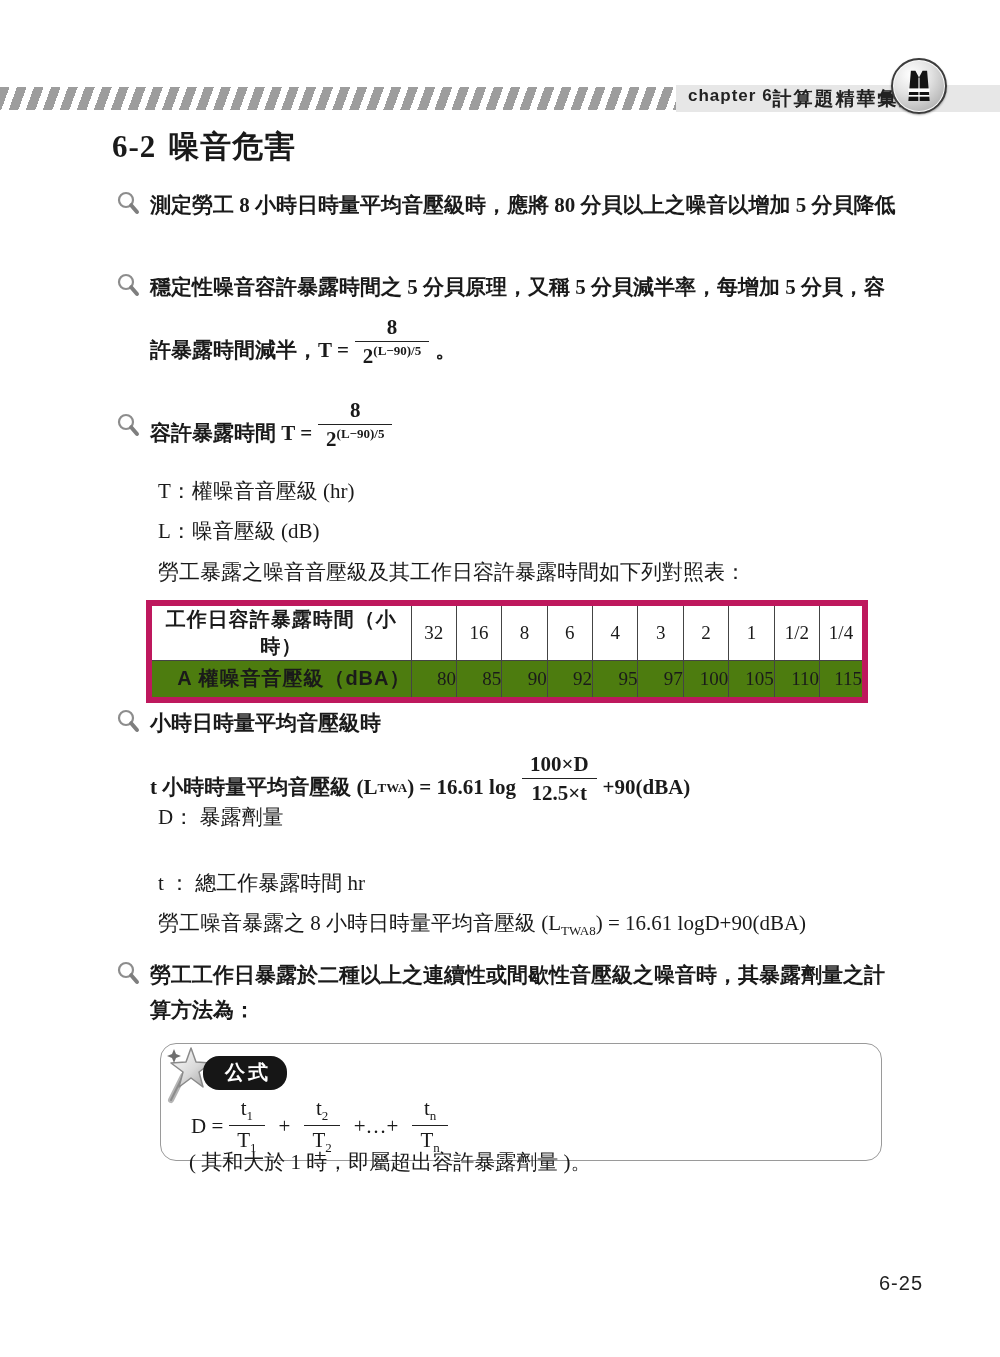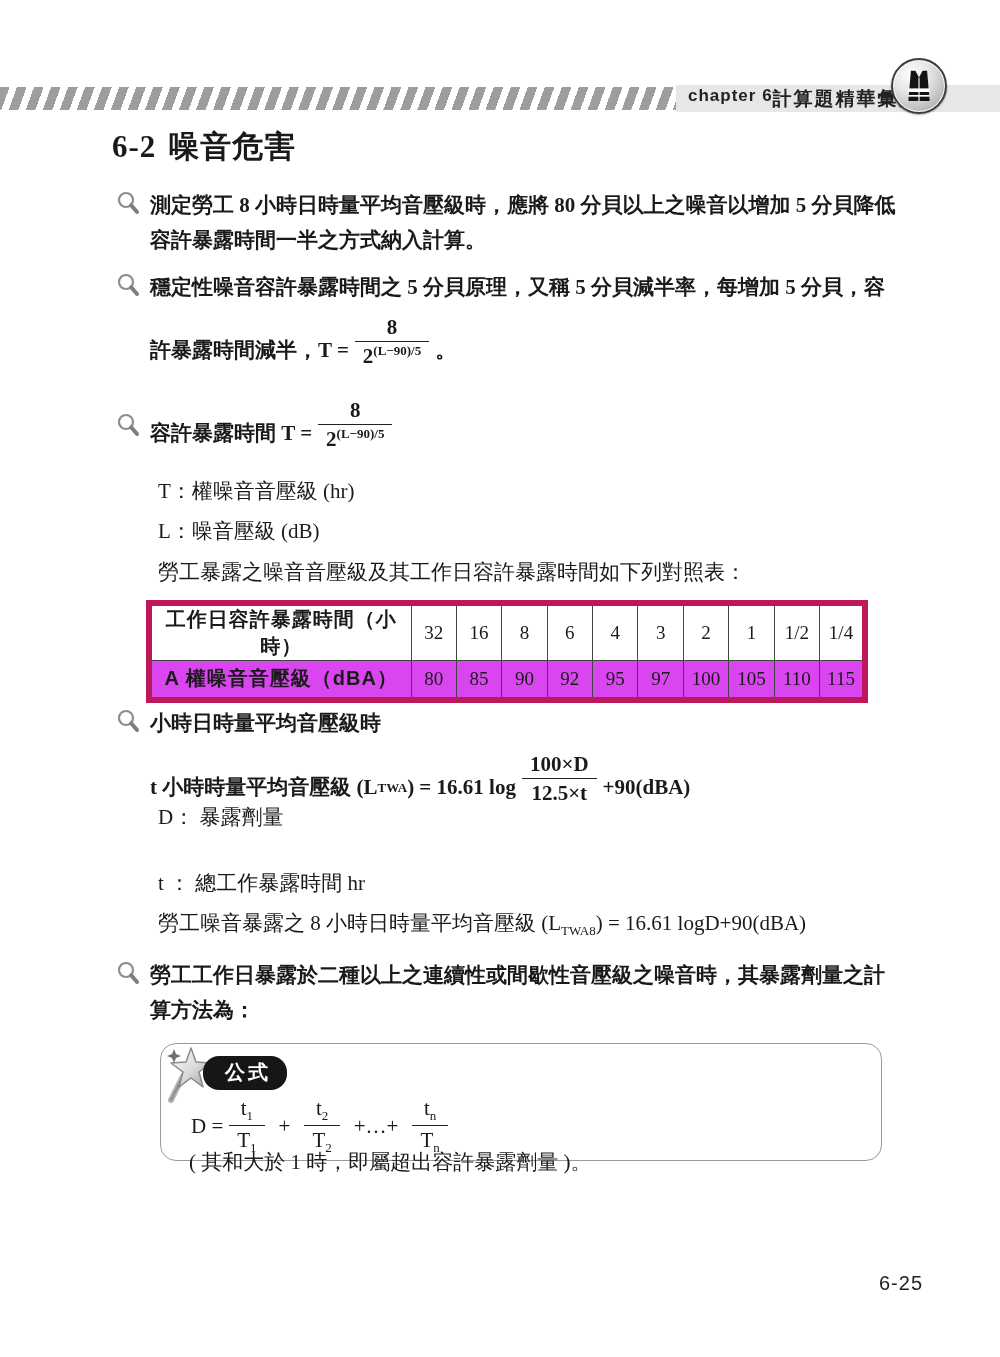--- a/index.html
+++ b/index.html
@@ -72,21 +72,21 @@
   }
   .noise-table td {
     border:1px solid #444; height:39px; text-align:center; vertical-align:middle;
     font-size:19px;
   }
   .noise-table td.lbl {
     width:262px;
     font-family:"Liberation Sans","DejaVu Sans",sans-serif;
     font-weight:bold; font-size:20px; letter-spacing:1px;
   }
-  .noise-table tr.row-gray td { background:#d946ef; }
+  .noise-table tr.row-gray td { background:#4d7c0f;text-align:right; }
 
   
   .formula-box {
     position:absolute; left:160px; top:1043px; width:722px; height:118px;
     border:1.6px solid #9a9a9a; border-radius:16px; background:#fff;
   }
   .fbox-badge {
     position:absolute; left:42px; top:12px;
     background:#161616; color:#fff; border-radius:16px;
     font-family:"Liberation Sans","DejaVu Sans",sans-serif;
@@ -134,21 +134,20 @@
     <span class="sec-no">6-2</span><span>噪音危害</span>
   </div>
 
   <div class="blk" style="top:188px;">
     <svg class="bullet-icon" viewBox="0 0 26 30">
       <circle cx="10" cy="10" r="7" fill="none" stroke="#8d8d8d" stroke-width="2.2"></circle>
       <line x1="15.2" y1="15.2" x2="21" y2="22" stroke="#7e7e7e" stroke-width="4" stroke-linecap="round"></line>
     </svg>
     <span class="btxt">
       <span class="line">測定勞工 8 小時日時量平均音壓級時，應將 80 分貝以上之噪音以增加 5 分貝降低</span>
-      <span class="line">容許暴露時間一半之方式納入計算。</span>
     </span>
   </div>
 
   <div class="blk" style="top:270px;">
     <svg class="bullet-icon" viewBox="0 0 26 30">
       <circle cx="10" cy="10" r="7" fill="none" stroke="#8d8d8d" stroke-width="2.2"></circle>
       <line x1="15.2" y1="15.2" x2="21" y2="22" stroke="#7e7e7e" stroke-width="4" stroke-linecap="round"></line>
     </svg>
     <span class="btxt">
       <span class="line">穩定性噪音容許暴露時間之 5 分貝原理，又稱 5 分貝減半率，每增加 5 分貝，容</span>

